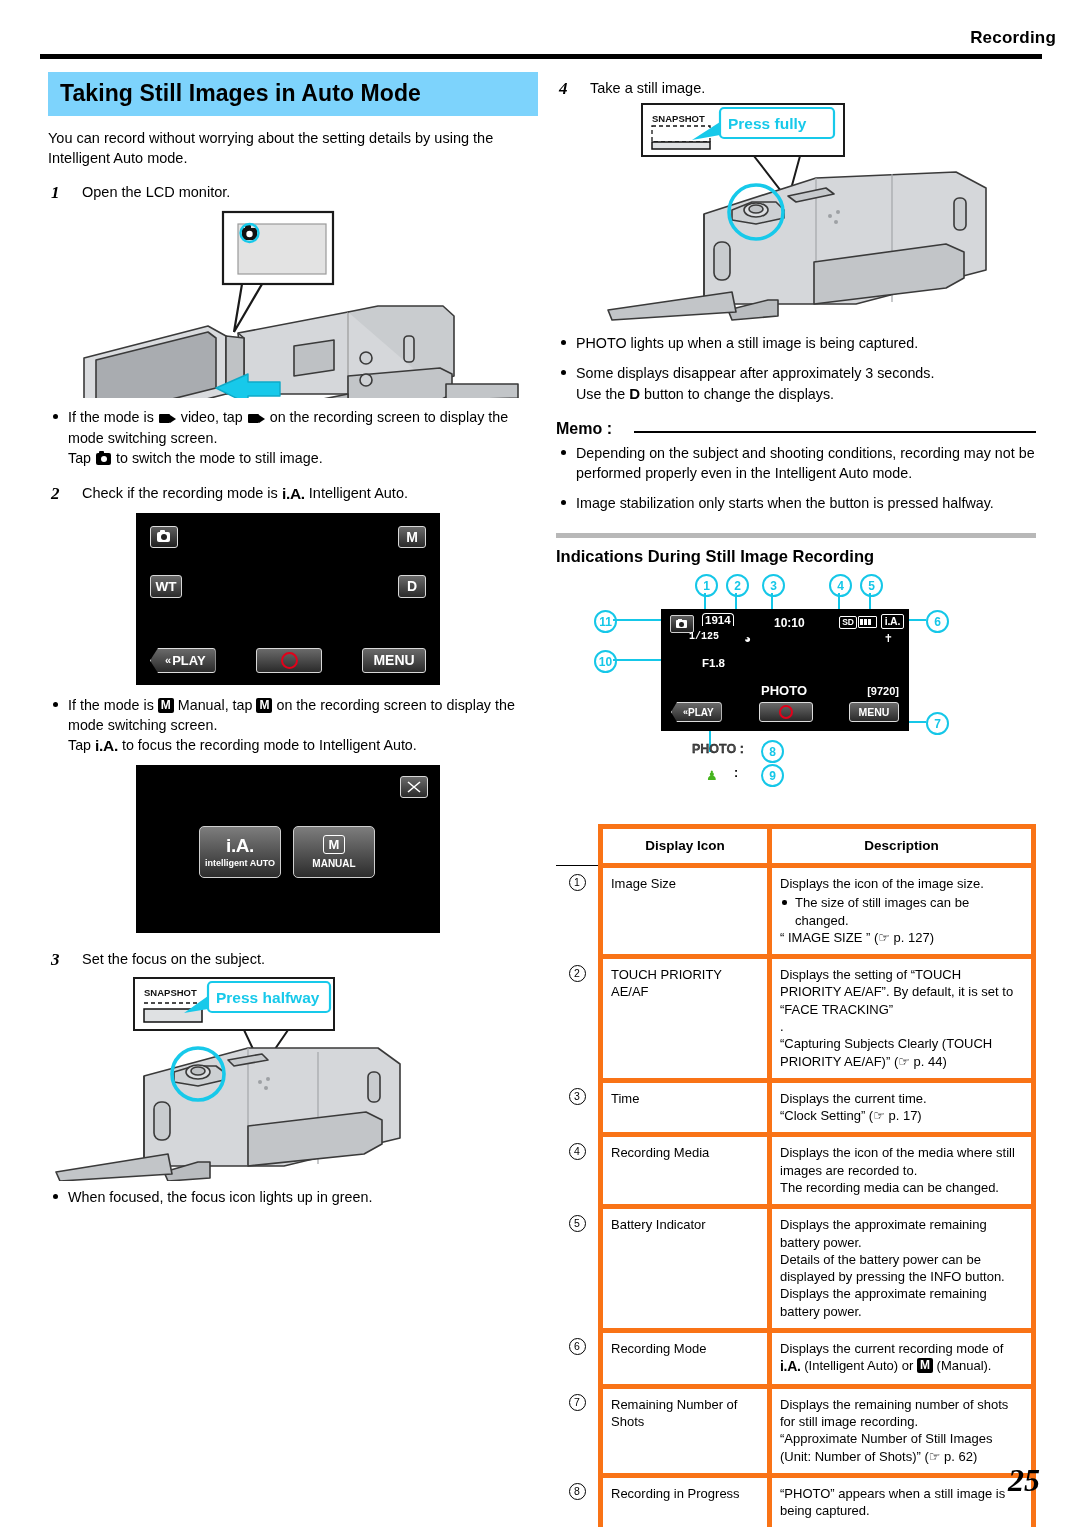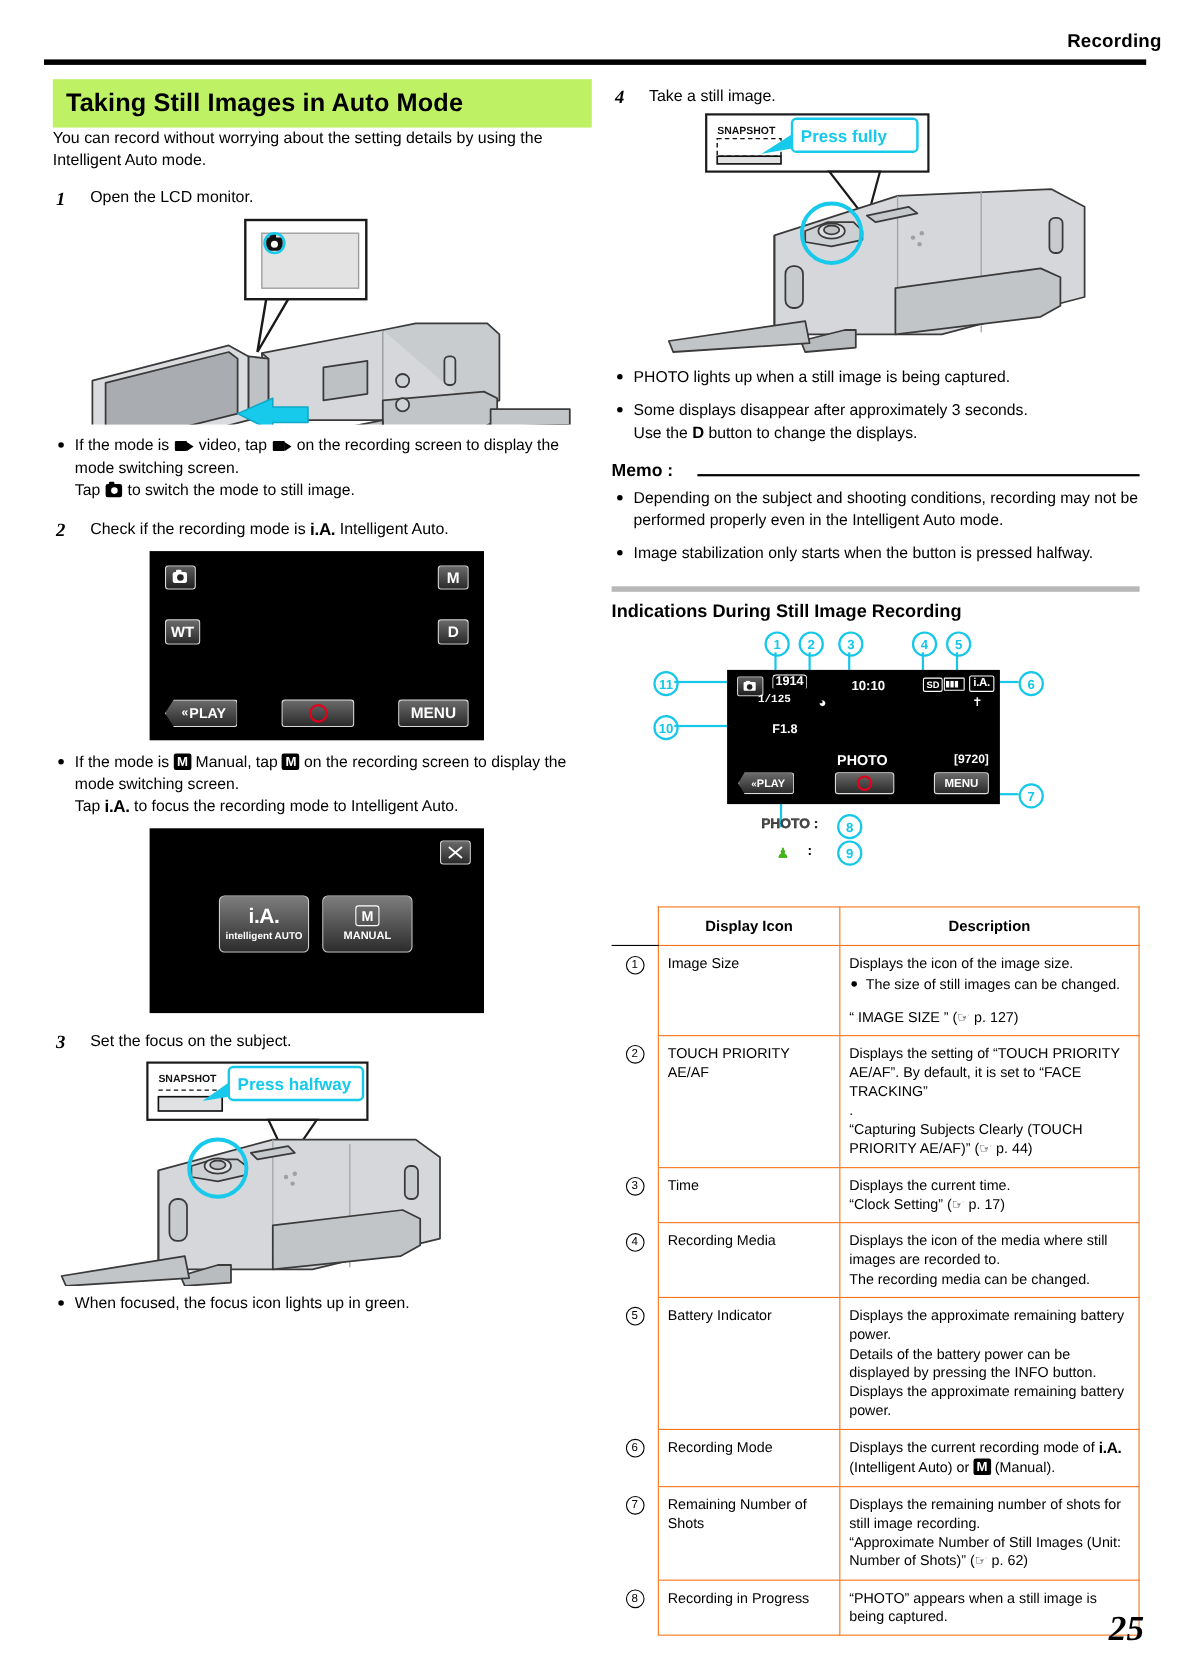--- a/index.html
+++ b/index.html
@@ -14,24 +14,24 @@
   
   .hdr{position:absolute;left:0;right:0;top:28px;}
   .hdr-title{position:absolute;right:24px;top:0;font-size:17px;font-weight:bold;letter-spacing:.2px;}
   .hdr-rule{position:absolute;left:40px;right:38px;top:26px;height:5px;background:#000;}
 
   
   .colL{position:absolute;left:48px;top:72px;width:490px;}
   .colR{position:absolute;left:556px;top:78px;width:480px;}
 
   
-  .banner{background:#bef264;padding:8px 12px 9px 12px;}
+  .banner{background:#7dd3fc;padding:8px 12px 9px 12px;}
   .banner h1{margin:0;font-size:23px;font-weight:bold;letter-spacing:.1px;}
 
-  .lead{font-size:14.5px;line-height:1.38;margin-top:0;}
+  .lead{font-size:14.5px;line-height:1.38;margin-top:12px;}
 
   
   .step{position:relative;padding-left:34px;margin-top:14px;font-size:14.5px;line-height:1.4;}
   .step .num{position:absolute;left:3px;top:-1px;font-size:17px;font-weight:bold;font-style:italic;font-family:"Liberation Serif",serif;}
 
   
   .bl{position:relative;padding-left:20px;font-size:14.3px;line-height:1.42;margin-top:9px;}
   .bl::before{content:"";position:absolute;left:5px;top:7px;width:5px;height:5px;border-radius:50%;background:#000;}
 
   
@@ -75,27 +75,27 @@
     border:2px solid #15c7e8;color:#15c7e8;font-size:12px;font-weight:bold;
     display:flex;align-items:center;justify-content:center;background:#fff;
     font-family:"Liberation Sans",sans-serif;
   }
   .cline{position:absolute;background:#15c7e8;}
   .ind-lcd{position:absolute;background:#000;}
   .osd{position:absolute;color:#fff;font-family:"Liberation Sans",sans-serif;}
 
   
   table.t{border-collapse:collapse;width:100%;margin-top:14px;font-size:13px;}
-  table.t th,table.t td{border:1px solid #f97316;vertical-align:top;padding:7px 8px 8px 8px;line-height:1.33;}
+  table.t th,table.t td{border:5px solid #f97316;vertical-align:top;padding:7px 8px 8px 8px;line-height:1.33;}
   table.t th{text-align:center;font-weight:bold;font-size:13.5px;padding:8px 4px;}
   td.cnum{width:26px;text-align:center;padding:7px 2px;border-right:1px solid #000;}
   td.cicon{width:148px;}
   .numcirc{display:inline-block;width:15px;height:15px;border:1.3px solid #000;border-radius:50%;
     font-size:10.5px;line-height:14px;text-align:center;font-family:"Liberation Sans",sans-serif;}
-  .tb{position:relative;padding-left:15px;margin:2px 0 12px 0;}
+  .tb{position:relative;padding-left:15px;margin:2px 0 0 0;}
   .tb::before{content:"";position:absolute;left:2px;top:6px;width:4.5px;height:4.5px;border-radius:50%;background:#000;}
 
   
   .pgno{position:absolute;right:40px;bottom:28px;font-size:32px;font-weight:bold;font-style:italic;font-family:"Liberation Serif",serif;}
 </style>
 </head>
 <body>
 
 <div class="page">
 

